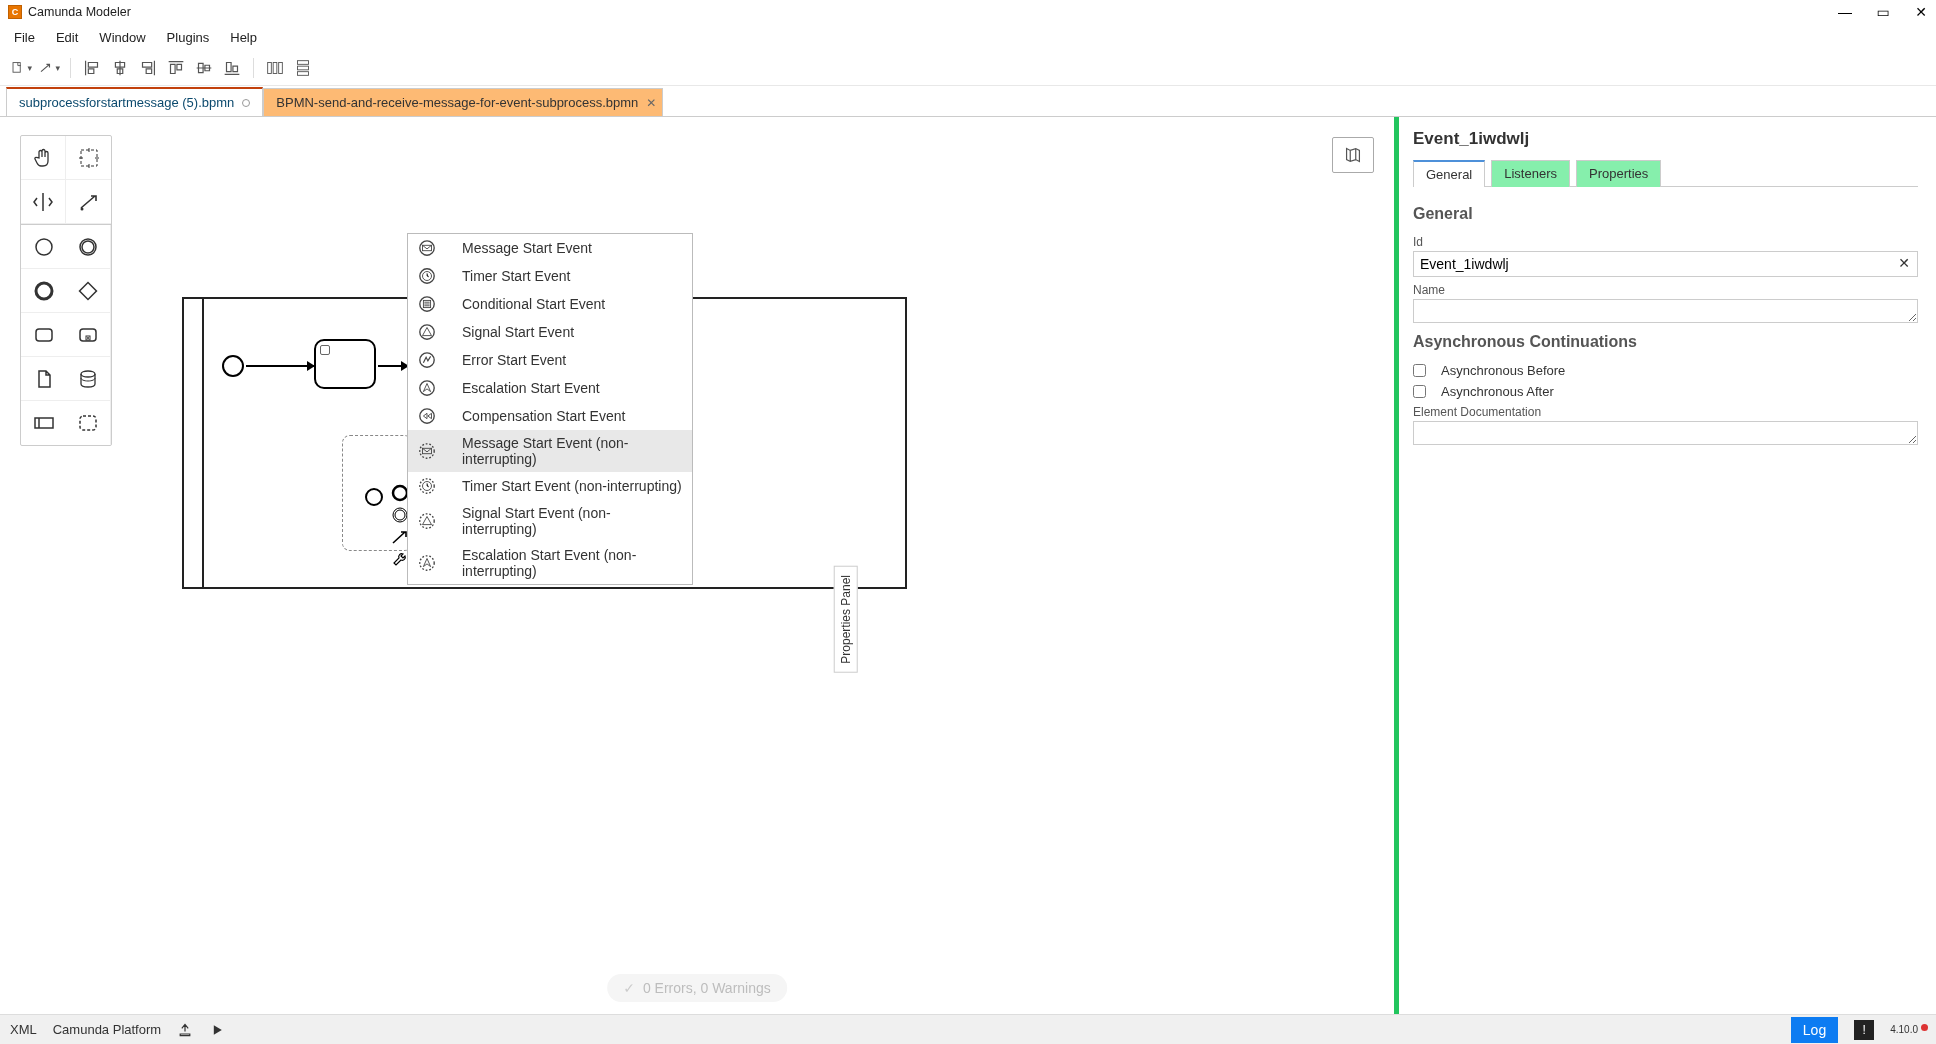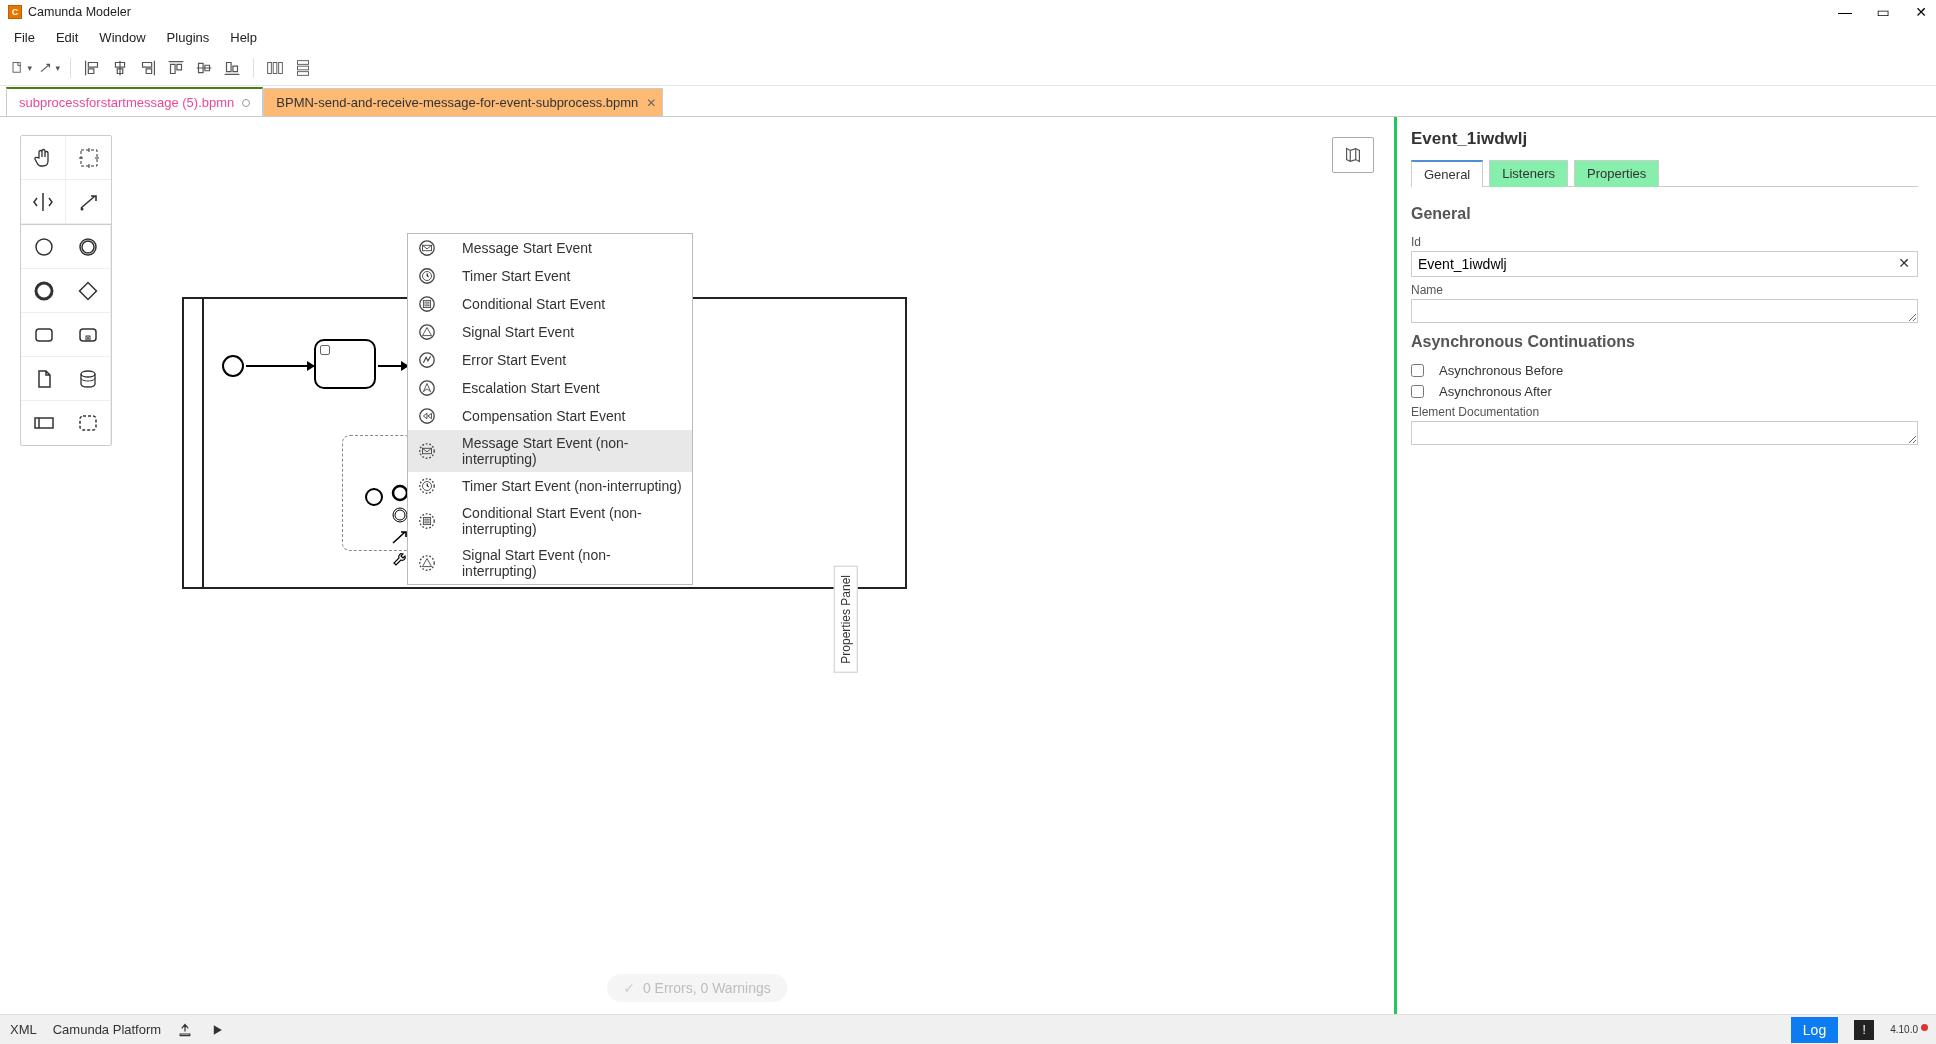--- a/index.html
+++ b/index.html
@@ -75,22 +75,22 @@
     display:flex;
     align-items:center;
     gap:8px;
     margin-right:0;
     max-width:400px;
     white-space:nowrap;
     overflow:hidden;
   }
   .tab.active {
     background:#fff;
-    border-top: 2px solid #4d7c0f;
-    color:#ec4899;
+    border-top: 2px solid #c2410c;
+    color:#0c4a6e;
     align-items:center;
   }
   .tab .close { font-size:12px; color:#666;}
   .tab .unsaved { width:8px;height:8px;border:1px solid #999;border-radius:50%;}
 
   
   .main {
     flex:1;
     display:flex;
     border-top:1px solid #ccc;
@@ -238,21 +238,21 @@
     transform: translateY(-50%) rotate(-90deg);
     transform-origin: right center;
     background:#fff;
     border:1px solid #ccc;
     padding:4px 8px;
     font-size:12px;
     white-space:nowrap;
   }
   .props {
     width: 538px;
-    border-left:3px solid #22c55e;
+    border-left:5px solid #22c55e;
     display:flex;
     flex-direction:column;
     padding: 12px 14px 10px 14px;
     overflow:auto;
     margin-right:4px;
     background:#fff;
   }
   .props h1 {
     font-size:17px; font-weight:bold; margin-bottom:10px;
   }
@@ -616,34 +616,33 @@
               <circle cx="10" cy="10" r="5" fill="none" stroke="#444"></circle>
               <path d="M10 7v3l2 1" stroke="#444"></path>
             </svg>
           </span>
         <span>Timer Start Event (non-interrupting)</span>
       </div>
       <div class="row">
         <span class="ev-icon">
             <svg viewBox="0 0 20 20">
               <circle cx="10" cy="10" r="8" fill="none" stroke="#444" stroke-width="1.5" stroke-dasharray="2 2"></circle>
-              <rect x="6" y="6" width="8" height="8" fill="none" stroke="#444"></rect>
-              <path d="M7 8h6M7 10h6M7 12h6" stroke="#444"></path>
-            </svg>
-          </span>
-        <span>Conditional Start Event (non-interrupting)</span>
+              <path d="M10 5l5 9H5z" fill="none" stroke="#444"></path>
+            </svg>
+          </span>
+        <span>Signal Start Event (non-interrupting)</span>
       </div>
       <div class="row">
         <span class="ev-icon">
             <svg viewBox="0 0 20 20">
               <circle cx="10" cy="10" r="8" fill="none" stroke="#444" stroke-width="1.5" stroke-dasharray="2 2"></circle>
-              <path d="M10 5l5 9H5z" fill="none" stroke="#444"></path>
-            </svg>
-          </span>
-        <span>Signal Start Event (non-interrupting)</span>
+              <path d="M10 5l4 9-4-3-4 3z" fill="none" stroke="#444"></path>
+            </svg>
+          </span>
+        <span>Escalation Start Event (non-interrupting)</span>
       </div>
     </div>
 
     <div class="props-panel-label" style="right:548px;">
       <span>Properties Panel</span>
     </div>
 
     <div class="status-pill">
       <span class="check"></span>
       <span>0 Errors, 0 Warnings</span>

